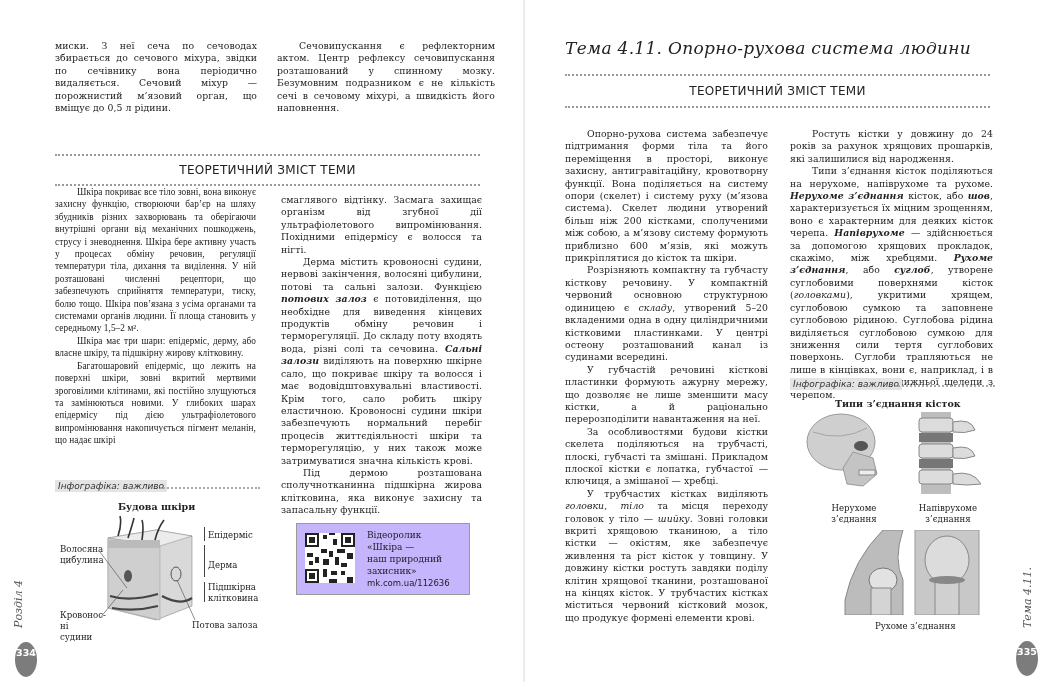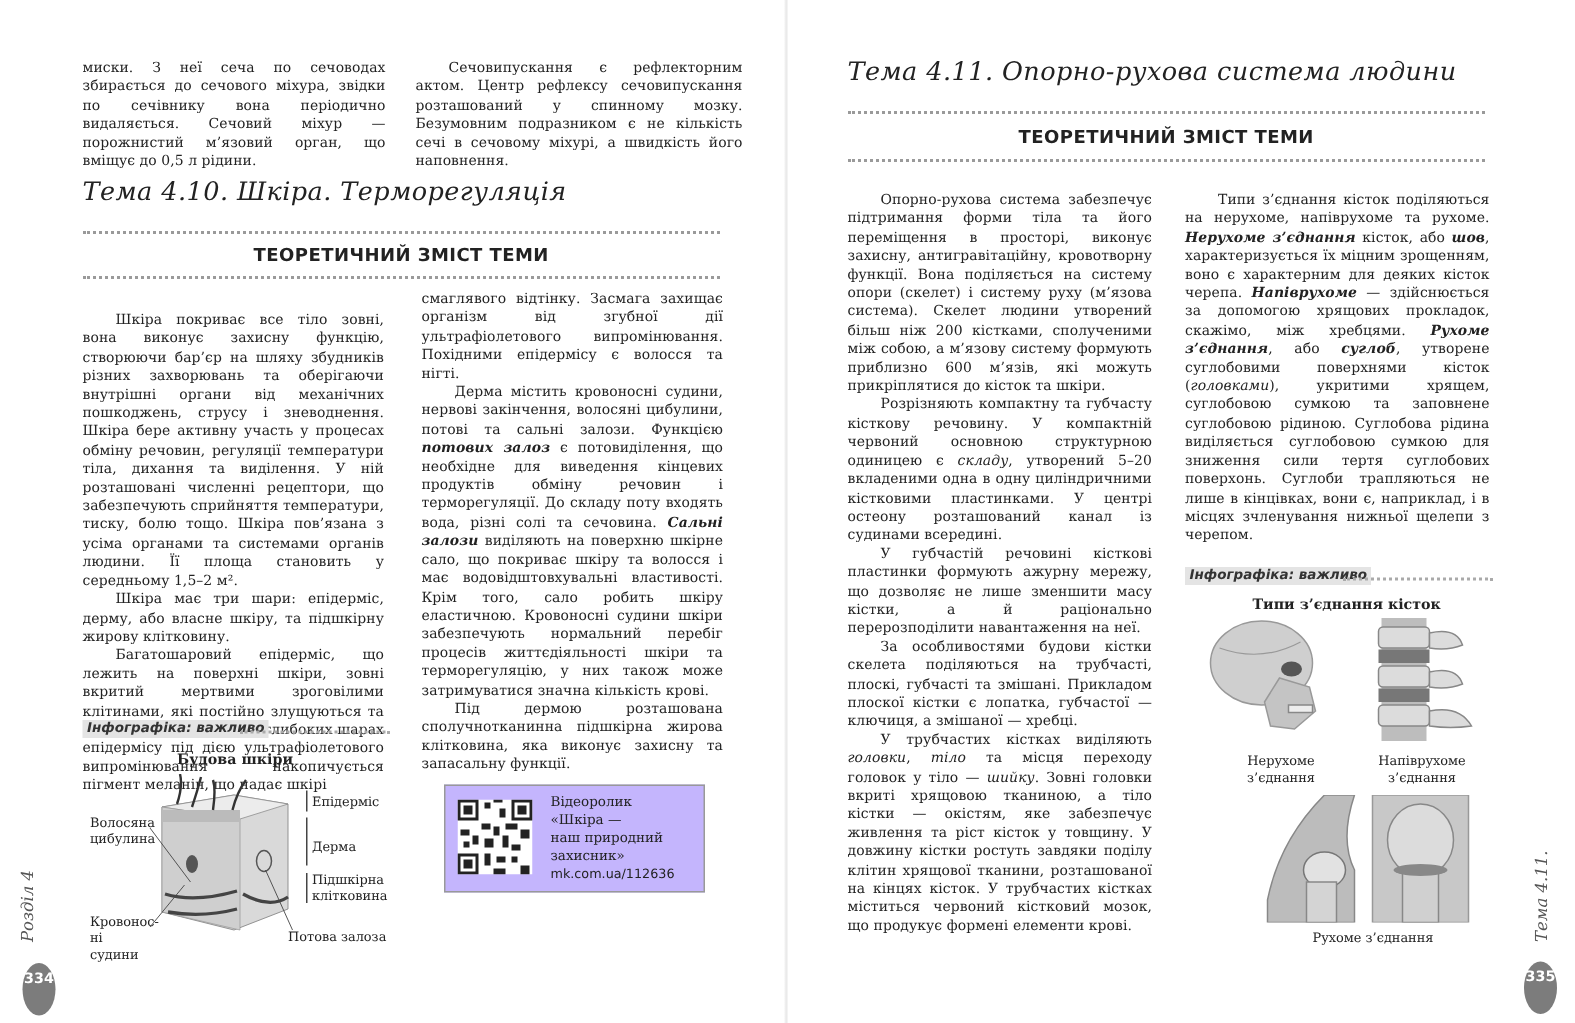--- a/index.html
+++ b/index.html
@@ -19,27 +19,27 @@
   .col p.noindent { text-indent: 0; }
   .col b.bi { font-style: italic; font-weight: bold; }
   .col i { font-style: italic; }
 
   .topic-title {
     position: absolute; font-family: "DejaVu Serif", serif; font-style: italic;
     font-size: 17px; color: #222; letter-spacing: 0.3px; white-space: nowrap;
   }
   .dots { position: absolute; height: 0; border-top: 2px dotted #9a9a9a; }
   .section-head {
-    position: absolute; font-family: "DejaVu Sans", sans-serif; font-weight: bold;
+    position: absolute; font-family: "DejaVu Sans", sans-serif; font-weight: normal;
     font-size: 12px; color: #222; text-align: center; letter-spacing: 0.3px;
   }
 
   .info-label {
     position: absolute; font-family: "DejaVu Sans", sans-serif; font-style: italic;
-    font-size: 9px; background: #e4e4e4; color: #333; padding: 1px 3px; white-space: nowrap; font-weight: bold;
+    font-size: 9px; background: #e4e4e4; color: #333; padding: 1px 3px; white-space: nowrap;
   }
   .info-dots { position: absolute; height: 0; border-top: 2px dotted #aaa; }
   .fig-title { position: absolute; font-size: 9.5px; font-weight: bold; text-align: center; white-space: nowrap; }
   .fig-label { position: absolute; font-size: 8.6px; line-height: 11px; white-space: nowrap; color: #222; }
   .bracket { position: absolute; border-left: 1px solid #444; }
 
   .qr-box {
     position: absolute; border: 1px solid #999; background: #c4b5fd;
   }
   .qr-text { position: absolute; font-size: 9px; line-height: 12px; white-space: nowrap; }
@@ -60,26 +60,25 @@
 
 <div class="page left">
 
   <div class="col" style="left:55px; top:40px; width:202px;">
     <p class="noindent">миски. З неї сеча по сечоводах збирається до сечового міхура, звідки по сечівнику вона періодично видаляється. Сечовий міхур — порожнистий м’язовий орган, що вміщує до 0,5 л рідини.</p>
   </div>
   <div class="col" style="left:277px; top:40px; width:218px;">
     <p>Сечовипускання є рефлекторним актом. Центр рефлексу сечовипускання розташований у спинному мозку. Безумовним подразником є не кількість сечі в сечовому міхурі, а швидкість його наповнення.</p>
   </div>
 
-  <div class="topic-title" style="left:55px; top:118px;">Тема 4.10. Шкіра. Терморегуляція</div>
   <div class="dots" style="left:55px; top:154px; width:425px;"></div>
   <div class="section-head" style="left:55px; top:163px; width:425px;">ТЕОРЕТИЧНИЙ ЗМІСТ ТЕМИ</div>
   <div class="dots" style="left:55px; top:184px; width:425px;"></div>
 
-  <div class="col" style="left:55px; top:208px; width:201px;">
+  <div class="col" style="left:55px; top:186px; width:201px;font-family:Liberation Serif, serif;">
     <p>Шкіра покриває все тіло зовні, вона виконує захисну функцію, створюючи бар’єр на шляху збудників різних захворювань та оберігаючи внутрішні органи від механічних пошкоджень, струсу і зневоднення. Шкіра бере активну участь у процесах обміну речовин, регуляції температури тіла, дихання та виділення. У ній розташовані численні рецептори, що забезпечують сприйняття температури, тиску, болю тощо. Шкіра пов’язана з усіма органами та системами органів людини. Її площа становить у середньому 1,5–2 м².</p>
     <p>Шкіра має три шари: епідерміс, дерму, або власне шкіру, та підшкірну жирову клітковину.</p>
     <p>Багатошаровий епідерміс, що лежить на поверхні шкіри, зовні вкритий мертвими зроговілими клітинами, які постійно злущуються та замінюються новими. У глибоких шарах епідермісу під дією ультрафіолетового випромінювання накопичується пігмент меланін, що надає шкірі</p>
   </div>
 
   <div class="col" style="left:281px; top:194px; width:201px;">
     <p class="noindent">смаглявого відтінку. Засмага захищає організм від згубної дії ультрафіолетового випромінювання. Похідними епідермісу є волосся та нігті.</p>
     <p><span>Дерма містить кровоносні судини, нервові закінчення, волосяні цибулини, потові та сальні залози. Функцією </span><b class="bi">потових залоз</b><span> є потовиділення, що необхідне для виведення кінцевих продуктів обміну речовин і терморегуляції. До складу поту входять вода, різні солі та сечовина. </span><b class="bi">Сальні залози</b><span> виділяють на поверхню шкірне сало, що покриває шкіру та волосся і має водовідштовхувальні властивості. Крім того, сало робить шкіру еластичною. Кровоносні судини шкіри забезпечують нормальний перебіг процесів життєдіяльності шкіри та терморегуляцію, у них також може затримуватися значна кількість крові.</span></p>
     <p>Під дермою розташована сполучнотканинна підшкірна жирова клітковина, яка виконує захисну та запасальну функції.</p>
   </div>
@@ -180,20 +179,21 @@
 
   <div class="col" style="left:40px; top:128px; width:203px;">
     <p>Опорно-рухова система забезпечує підтримання форми тіла та його переміщення в просторі, виконує захисну, антигравітаційну, кровотворну функції. Вона поділяється на систему опори (скелет) і систему руху (м’язова система). Скелет людини утворений більш ніж 200 кістками, сполученими між собою, а м’язову систему формують приблизно 600 м’язів, які можуть прикріплятися до кісток та шкіри.</p>
     <p><span>Розрізняють компактну та губчасту кісткову речовину. У компактній червоний основною структурною одиницею є </span><i>складу</i><span>, утворений 5–20 вкладеними одна в одну циліндричними кістковими пластинками. У центрі остеону розташований канал із судинами всередині.</span></p>
     <p>У губчастій речовині кісткові пластинки формують ажурну мережу, що дозволяє не лише зменшити масу кістки, а й раціонально перерозподілити навантаження на неї.</p>
     <p>За особливостями будови кістки скелета поділяються на трубчасті, плоскі, губчасті та змішані. Прикладом плоскої кістки є лопатка, губчастої — ключиця, а змішаної — хребці.</p>
     <p><span>У трубчастих кістках виділяють </span><i>головки</i><span>, </span><i>тіло</i><span> та місця переходу головок у тіло — </span><i>шийку</i><span>. Зовні головки вкриті хрящовою тканиною, а тіло кістки — окістям, яке забезпечує живлення та ріст кісток у товщину. У довжину кістки ростуть завдяки поділу клітин хрящової тканини, розташованої на кінцях кісток. У трубчастих кістках міститься червоний кістковий мозок, що продукує формені елементи крові.</span></p>
   </div>
 
   <div class="col" style="left:265px; top:128px; width:203px;">
+    <p>Ростуть кістки у довжину до 24 років за рахунок хрящових прошарків, які залишилися від народження.</p>
     <p><span>Типи з’єднання кісток поділяються на нерухоме, напіврухоме та рухоме. </span><b class="bi">Нерухоме з’єднання</b><span> кісток, або </span><b class="bi">шов</b><span>, характеризується їх міцним зрощенням, воно є характерним для деяких кісток черепа. </span><b class="bi">Напіврухоме</b><span> — здійснюється за допомогою хрящових прокладок, скажімо, між хребцями. </span><b class="bi">Рухоме з’єднання</b><span>, або </span><b class="bi">суглоб</b><span>, утворене суглобовими поверхнями кісток (</span><i>головками</i><span>), укритими хрящем, суглобовою сумкою та заповнене суглобовою рідиною. Суглобова рідина виділяється суглобовою сумкою для зниження сили тертя суглобових поверхонь. Суглоби трапляються не лише в кінцівках, вони є, наприклад, і в місцях зчленування нижньої щелепи з черепом.</span></p>
   </div>
 
   <div class="info-label" style="left:265px; top:378px;">Інфографіка: важливо</div>
   <div class="info-dots" style="left:370px; top:385px; width:100px;"></div>
   <div class="fig-title" style="left:310px; top:398px; font-weight:bold;">Типи з’єднання кісток</div>
 
   <svg style="position:absolute; left:278px; top:412px;" width="88" height="80" viewBox="0 0 88 80">
     <ellipse cx="38" cy="30" rx="34" ry="28" fill="#cfcfcf" stroke="#999"></ellipse>
     <path d="M50,40 L70,46 L74,62 L60,74 L44,72 L40,56 Z" fill="#c4c4c4" stroke="#999"></path>

